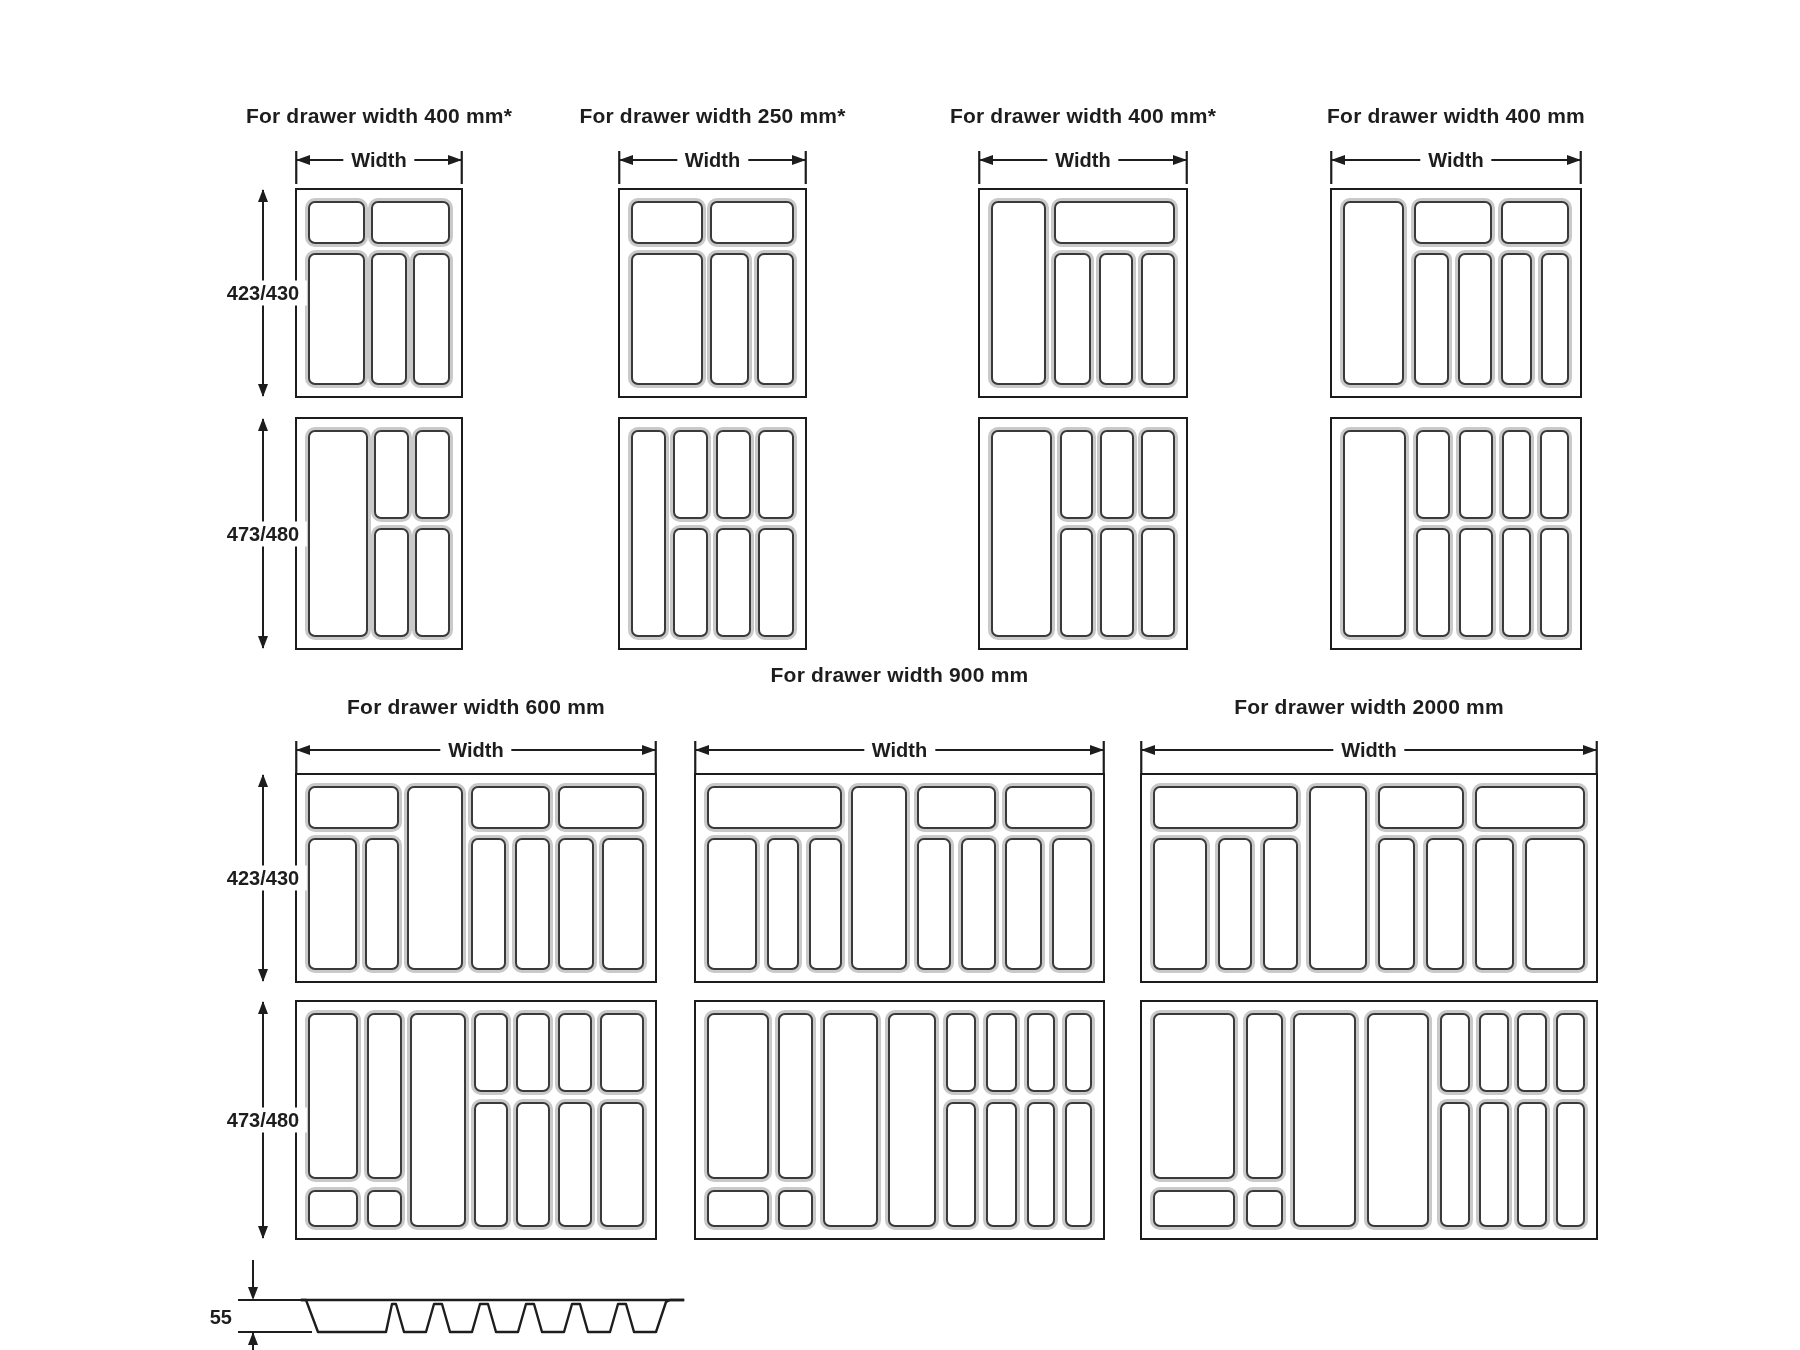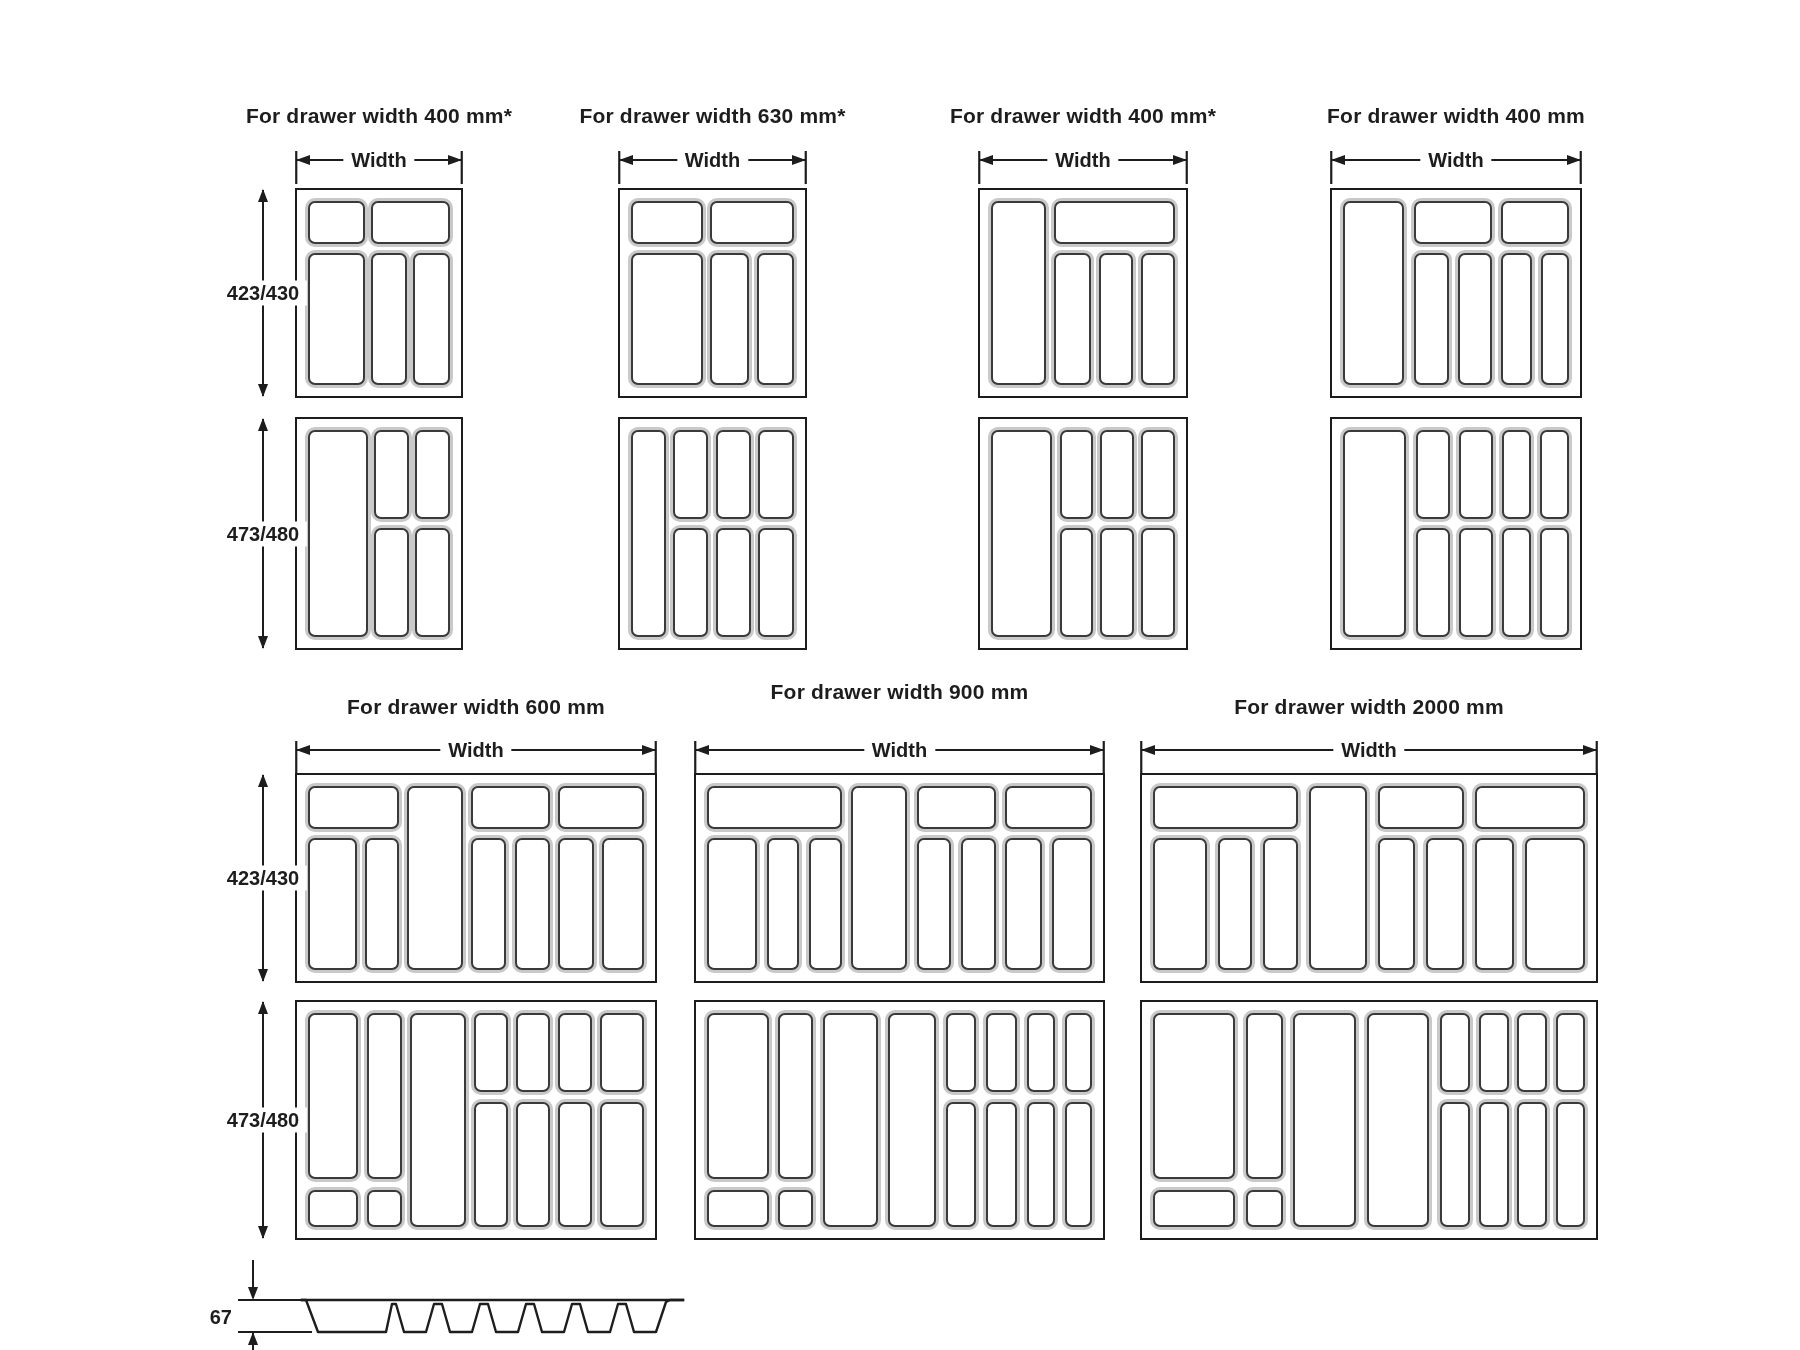--- a/index.html
+++ b/index.html
@@ -53,21 +53,21 @@
     <div class="cell" style="left: 371.19px; top: 201px; width: 78.81px; height: 43.24px;"></div>
     <div class="cell" style="left: 308px; top: 253.44px; width: 56.8px; height: 131.56px;"></div>
     <div class="cell" style="left: 371.19px; top: 253.44px; width: 35.5px; height: 131.56px;"></div>
     <div class="cell" style="left: 413.08px; top: 253.44px; width: 36.92px; height: 131.56px;"></div>
     <div class="drawer-box" style="left: 295px; top: 417px; width: 168px; height: 233px;"></div>
     <div class="cell" style="left: 308px; top: 430px; width: 59.64px; height: 207px;"></div>
     <div class="cell" style="left: 374.03px; top: 430px; width: 34.79px; height: 89.01px;"></div>
     <div class="cell" style="left: 415.21px; top: 430px; width: 34.79px; height: 89.01px;"></div>
     <div class="cell" style="left: 374.03px; top: 528.325px; width: 34.79px; height: 108.675px;"></div>
     <div class="cell" style="left: 415.21px; top: 528.325px; width: 34.79px; height: 108.675px;"></div>
-    <div class="panel-header" style="left: 712.5px; top: 104px;">For drawer width 630 mm*</div>
+    <div class="panel-header" style="left: 712.5px; top: 104px;">For drawer width 250 mm*</div>
     <svg class="dimsvg" width="189" height="44" style="left: 618px; top: 150px; position: absolute;">
       <path d="M1.25,2 V33 M187.75,2 V33 M1.25,10 H187.75" fill="none" stroke="#1d1d1d" stroke-width="2.2" stroke-linejoin="round" stroke-linecap="square"></path>
       <polygon points="1,10 15,5 15,15" fill="#1d1d1d"></polygon>
       <polygon points="188,10 174,5 174,15" fill="#1d1d1d"></polygon>
     </svg>
     <div class="dim-label" style="left: 712.5px; top: 160px;">Width</div>
     <div class="drawer-box" style="left: 618px; top: 188px; width: 189px; height: 210px;"></div>
     <div class="cell" style="left: 631px; top: 201px; width: 71.72px; height: 43.24px;"></div>
     <div class="cell" style="left: 710.055px; top: 201px; width: 83.945px; height: 43.24px;"></div>
     <div class="cell" style="left: 631px; top: 253.44px; width: 71.72px; height: 131.56px;"></div>
@@ -160,21 +160,21 @@
     <div class="cell" style="left: 366.8px; top: 1189.55px; width: 35.28px; height: 37.45px;"></div>
     <div class="cell" style="left: 410.48px; top: 1013px; width: 55.44px; height: 214px;"></div>
     <div class="cell" style="left: 474.32px; top: 1013px; width: 33.6px; height: 79.18px;"></div>
     <div class="cell" style="left: 474.32px; top: 1101.81px; width: 33.6px; height: 125.19px;"></div>
     <div class="cell" style="left: 516.32px; top: 1013px; width: 33.6px; height: 79.18px;"></div>
     <div class="cell" style="left: 516.32px; top: 1101.81px; width: 33.6px; height: 125.19px;"></div>
     <div class="cell" style="left: 558.32px; top: 1013px; width: 33.6px; height: 79.18px;"></div>
     <div class="cell" style="left: 558.32px; top: 1101.81px; width: 33.6px; height: 125.19px;"></div>
     <div class="cell" style="left: 600.32px; top: 1013px; width: 43.68px; height: 79.18px;"></div>
     <div class="cell" style="left: 600.32px; top: 1101.81px; width: 43.68px; height: 125.19px;"></div>
-    <div class="panel-header" style="left: 899.5px; top: 680px;">For drawer width 900 mm</div>
+    <div class="panel-header" style="left: 899.5px; top: 663px;">For drawer width 900 mm</div>
     <svg class="dimsvg" width="411" height="44" style="left: 694px; top: 740px; position: absolute;">
       <path d="M1.25,2 V33 M409.75,2 V33 M1.25,10 H409.75" fill="none" stroke="#1d1d1d" stroke-width="2.2" stroke-linejoin="round" stroke-linecap="square"></path>
       <polygon points="1,10 15,5 15,15" fill="#1d1d1d"></polygon>
       <polygon points="410,10 396,5 396,15" fill="#1d1d1d"></polygon>
     </svg>
     <div class="dim-label" style="left: 899.5px; top: 750px;">Width</div>
     <div class="drawer-box" style="left: 694px; top: 773px; width: 411px; height: 210px;"></div>
     <div class="cell" style="left: 707px; top: 786px; width: 134.75px; height: 43.24px;"></div>
     <div class="cell" style="left: 707px; top: 838.44px; width: 50.05px; height: 131.56px;"></div>
     <div class="cell" style="left: 766.675px; top: 838.44px; width: 32.725px; height: 131.56px;"></div>
@@ -246,14 +246,14 @@
     <svg class="dimsvg" width="385" height="46" style="left: 300px; top: 1292px; position: absolute;">
       <path d="M2,8 H383" fill="none" stroke="#1d1d1d" stroke-width="2.4" stroke-linejoin="round" stroke-linecap="square"></path>
       <path d="M2,8 L6,8 L18,40 L86,40 L92,12 L96,12 L104,40 L126,40 L134,12 L142,12 L150,40 L172,40 L180,12 L188,12 L196,40 L218,40 L226,12 L234,12 L242,40 L264,40 L272,12 L280,12 L288,40 L310,40 L318,12 L326,12 L334,40 L356,40 L366,10 L370,8 L383,8" fill="none" stroke="#1d1d1d" stroke-width="2.4" stroke-linejoin="round" stroke-linecap="square"></path>
     </svg>
     <div class="hdim" style="left: 238px; top: 1299px; width: 74px;"></div>
     <div class="hdim" style="left: 238px; top: 1331px; width: 74px;"></div>
     <div class="vdim" style="left: 252px; top: 1260px; height: 38px;"></div>
     <div class="arr down" style="left: 248px; top: 1287px;"></div>
     <div class="vdim" style="left: 252px; top: 1333px; height: 18px;"></div>
     <div class="arr up" style="left: 248px; top: 1332px;"></div>
-    <div class="profile-label" style="left: 236px; top: 1316.5px;">67</div>
+    <div class="profile-label" style="left: 236px; top: 1316.5px;">55</div>
   </div>
 
 </body></html>

